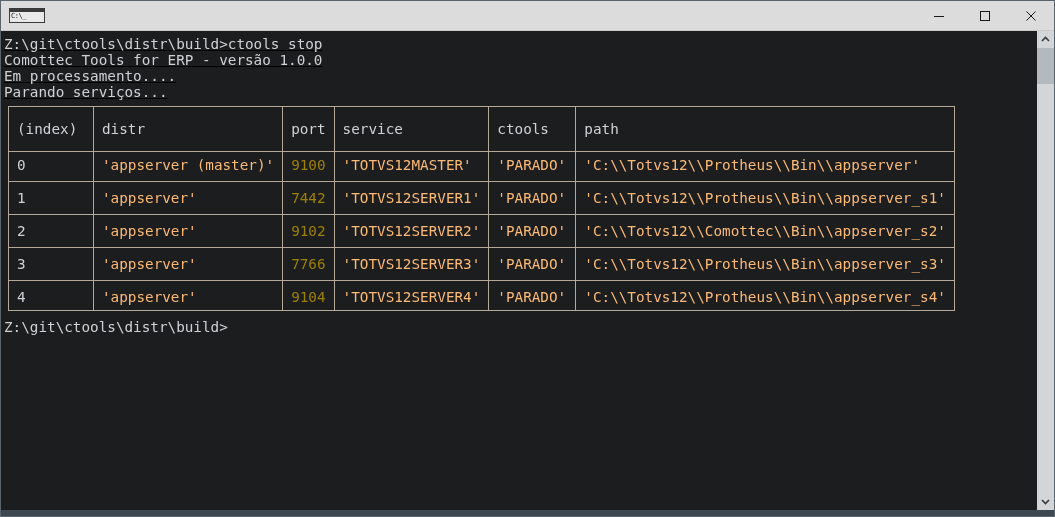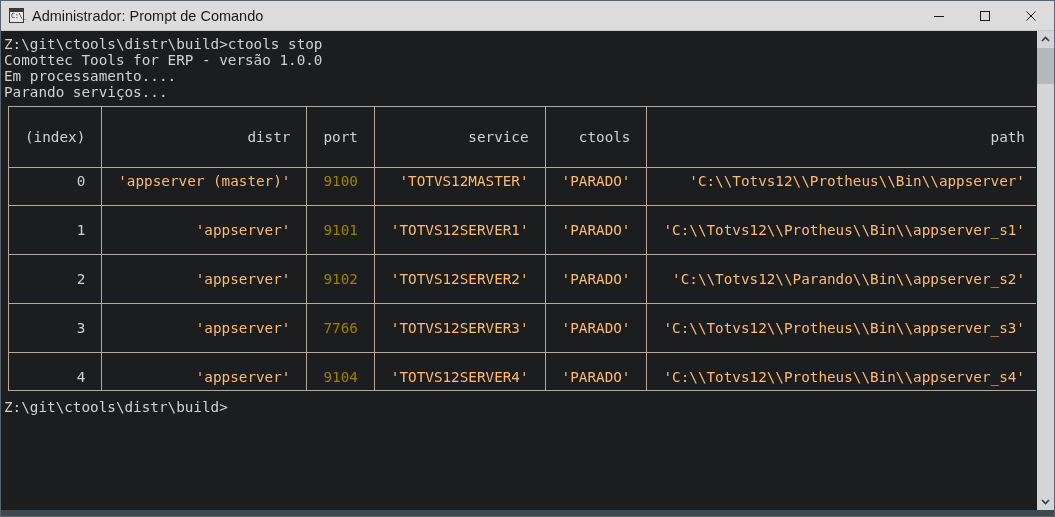--- a/index.html
+++ b/index.html
@@ -30,21 +30,21 @@
   #titlebar {
     height: 29px;
     min-height: 29px;
     background: #dcdcdc;
     display: flex;
     align-items: center;
     position: relative;
     border-bottom: 1px solid #c8c8c8;
   }
   #title-icon {
-    width: 15px;
+    width: 36px;
     height: 15px;
     margin-left: 8px;
     margin-right: 8px;
     background: #e9e9e9;
     border: 1px solid #3a3a3a;
     box-sizing: border-box;
     position: relative;
     flex: none;
   }
   #title-icon .icon-bar {
@@ -110,39 +110,39 @@
 
   .cline {
     font-family: "DejaVu Sans Mono", monospace;
     font-size: 14.3px;
     line-height: 16px;
     color: #cfd2d4;
     white-space: pre;
     letter-spacing: 0px;
   }
 
-  #pre-block { padding-top: 3px; }
+  #pre-block { padding-top: 3px; text-decoration: underline; }
   #post-block { padding-top: 8px; }
 
   
   table.ctab {
     border-collapse: collapse;
     margin-top: 6px;
     margin-left: 4px;
     table-layout: fixed;
     background: #1b1d1e;
   }
   table.ctab td, table.ctab th {
     border: 1px solid #b5a99a;
     font-family: "DejaVu Sans Mono", monospace;
     font-size: 14.3px;
     line-height: 16px;
-    padding: 16px;
+    padding: 8px;
     white-space: pre;
-    text-align: right;
+    text-align: left;
     font-weight: normal;
     background: #1b1d1e;
   }
   table.ctab th {
     color: #cfd2d4;
     height: 28px;
     vertical-align: middle;
   }
   table.ctab td {
     height: 16px;
@@ -203,21 +203,20 @@
 </head>
 <body>
 
 <div id="window">
 
   <div id="titlebar">
     <div id="title-icon">
       <div class="icon-bar"></div>
       <div class="icon-text">C:\_</div>
     </div>
-    <div id="title-text">Administrador: Prompt de Comando</div>
 
     <div id="window-controls">
       <div class="wc-btn">
         <svg width="12" height="12" viewBox="0 0 12 12">
           <line x1="1" y1="6.5" x2="11" y2="6.5" stroke="#1a1a1a" stroke-width="1"></line>
         </svg>
       </div>
       <div class="wc-btn">
         <svg width="12" height="12" viewBox="0 0 12 12">
           <rect x="1.5" y="1.5" width="9" height="9" fill="none" stroke="#1a1a1a" stroke-width="1"></rect>
@@ -267,32 +266,32 @@
                 <td class="c-index">0</td>
                 <td class="c-green">'appserver (master)'</td>
                 <td class="c-gold">9100</td>
                 <td class="c-green">'TOTVS12MASTER'</td>
                 <td class="c-green">'PARADO'</td>
                 <td class="c-green">'C:\\Totvs12\\Protheus\\Bin\\appserver'</td>
               </tr>
               <tr>
                 <td class="c-index">1</td>
                 <td class="c-green">'appserver'</td>
-                <td class="c-gold">9101</td>
+                <td class="c-gold">7442</td>
                 <td class="c-green">'TOTVS12SERVER1'</td>
                 <td class="c-green">'PARADO'</td>
                 <td class="c-green">'C:\\Totvs12\\Protheus\\Bin\\appserver_s1'</td>
               </tr>
               <tr>
                 <td class="c-index">2</td>
                 <td class="c-green">'appserver'</td>
                 <td class="c-gold">9102</td>
                 <td class="c-green">'TOTVS12SERVER2'</td>
                 <td class="c-green">'PARADO'</td>
-                <td class="c-green">'C:\\Totvs12\\Parando\\Bin\\appserver_s2'</td>
+                <td class="c-green">'C:\\Totvs12\\Comottec\\Bin\\appserver_s2'</td>
               </tr>
               <tr>
                 <td class="c-index">3</td>
                 <td class="c-green">'appserver'</td>
                 <td class="c-gold">7766</td>
                 <td class="c-green">'TOTVS12SERVER3'</td>
                 <td class="c-green">'PARADO'</td>
                 <td class="c-green">'C:\\Totvs12\\Protheus\\Bin\\appserver_s3'</td>
               </tr>
               <tr>

